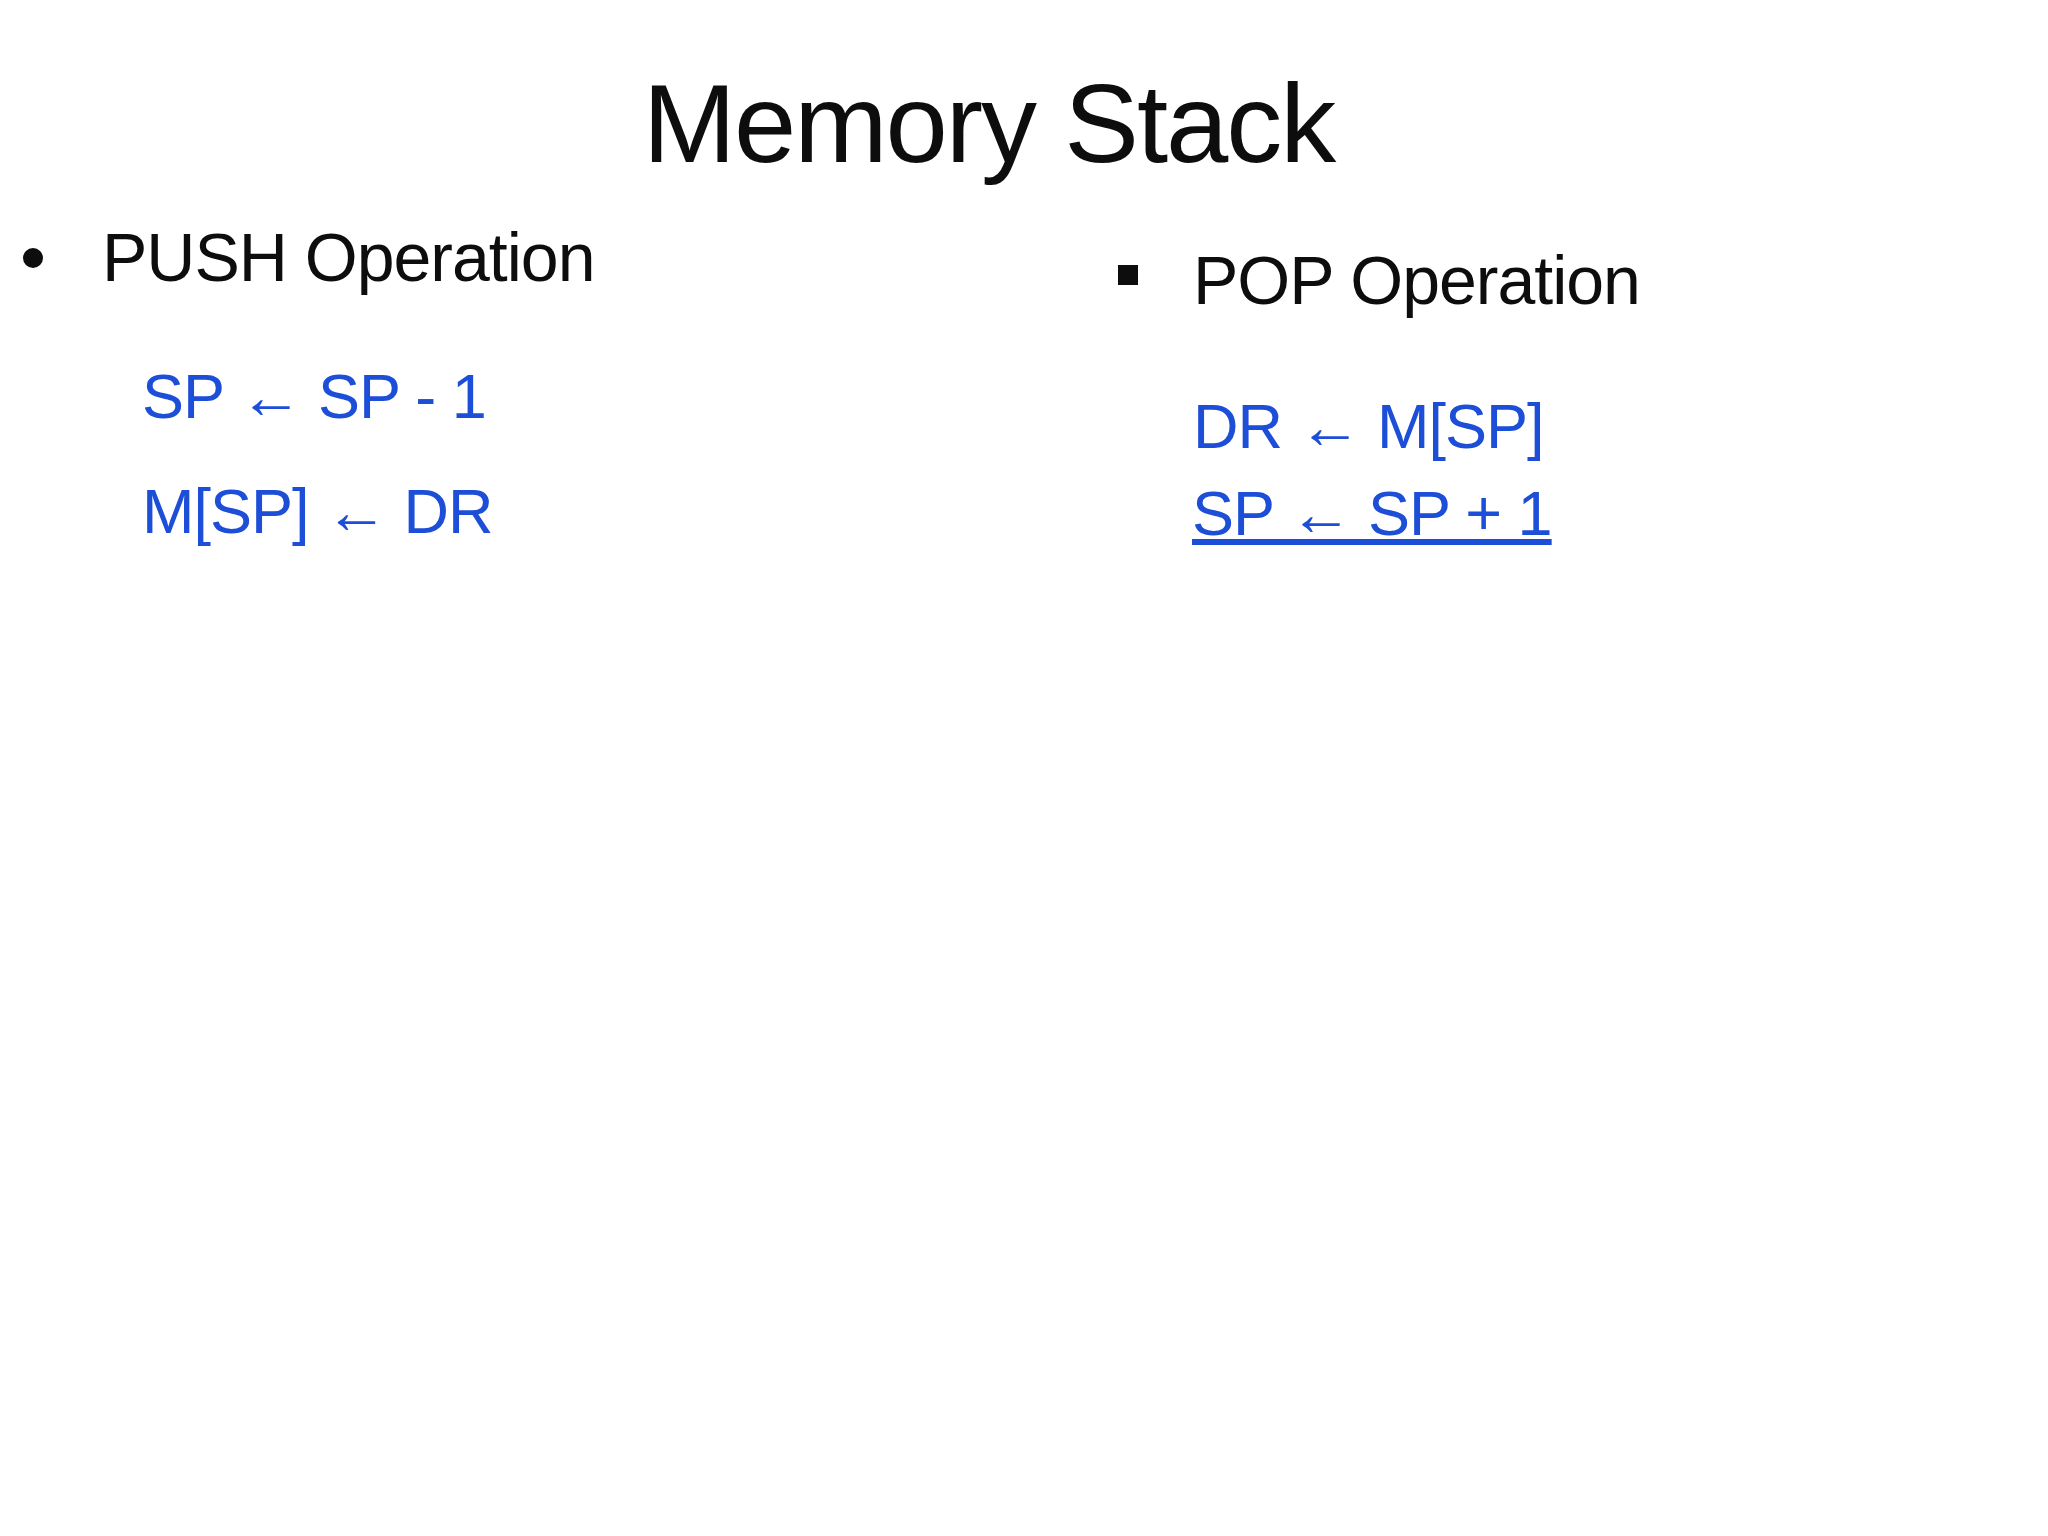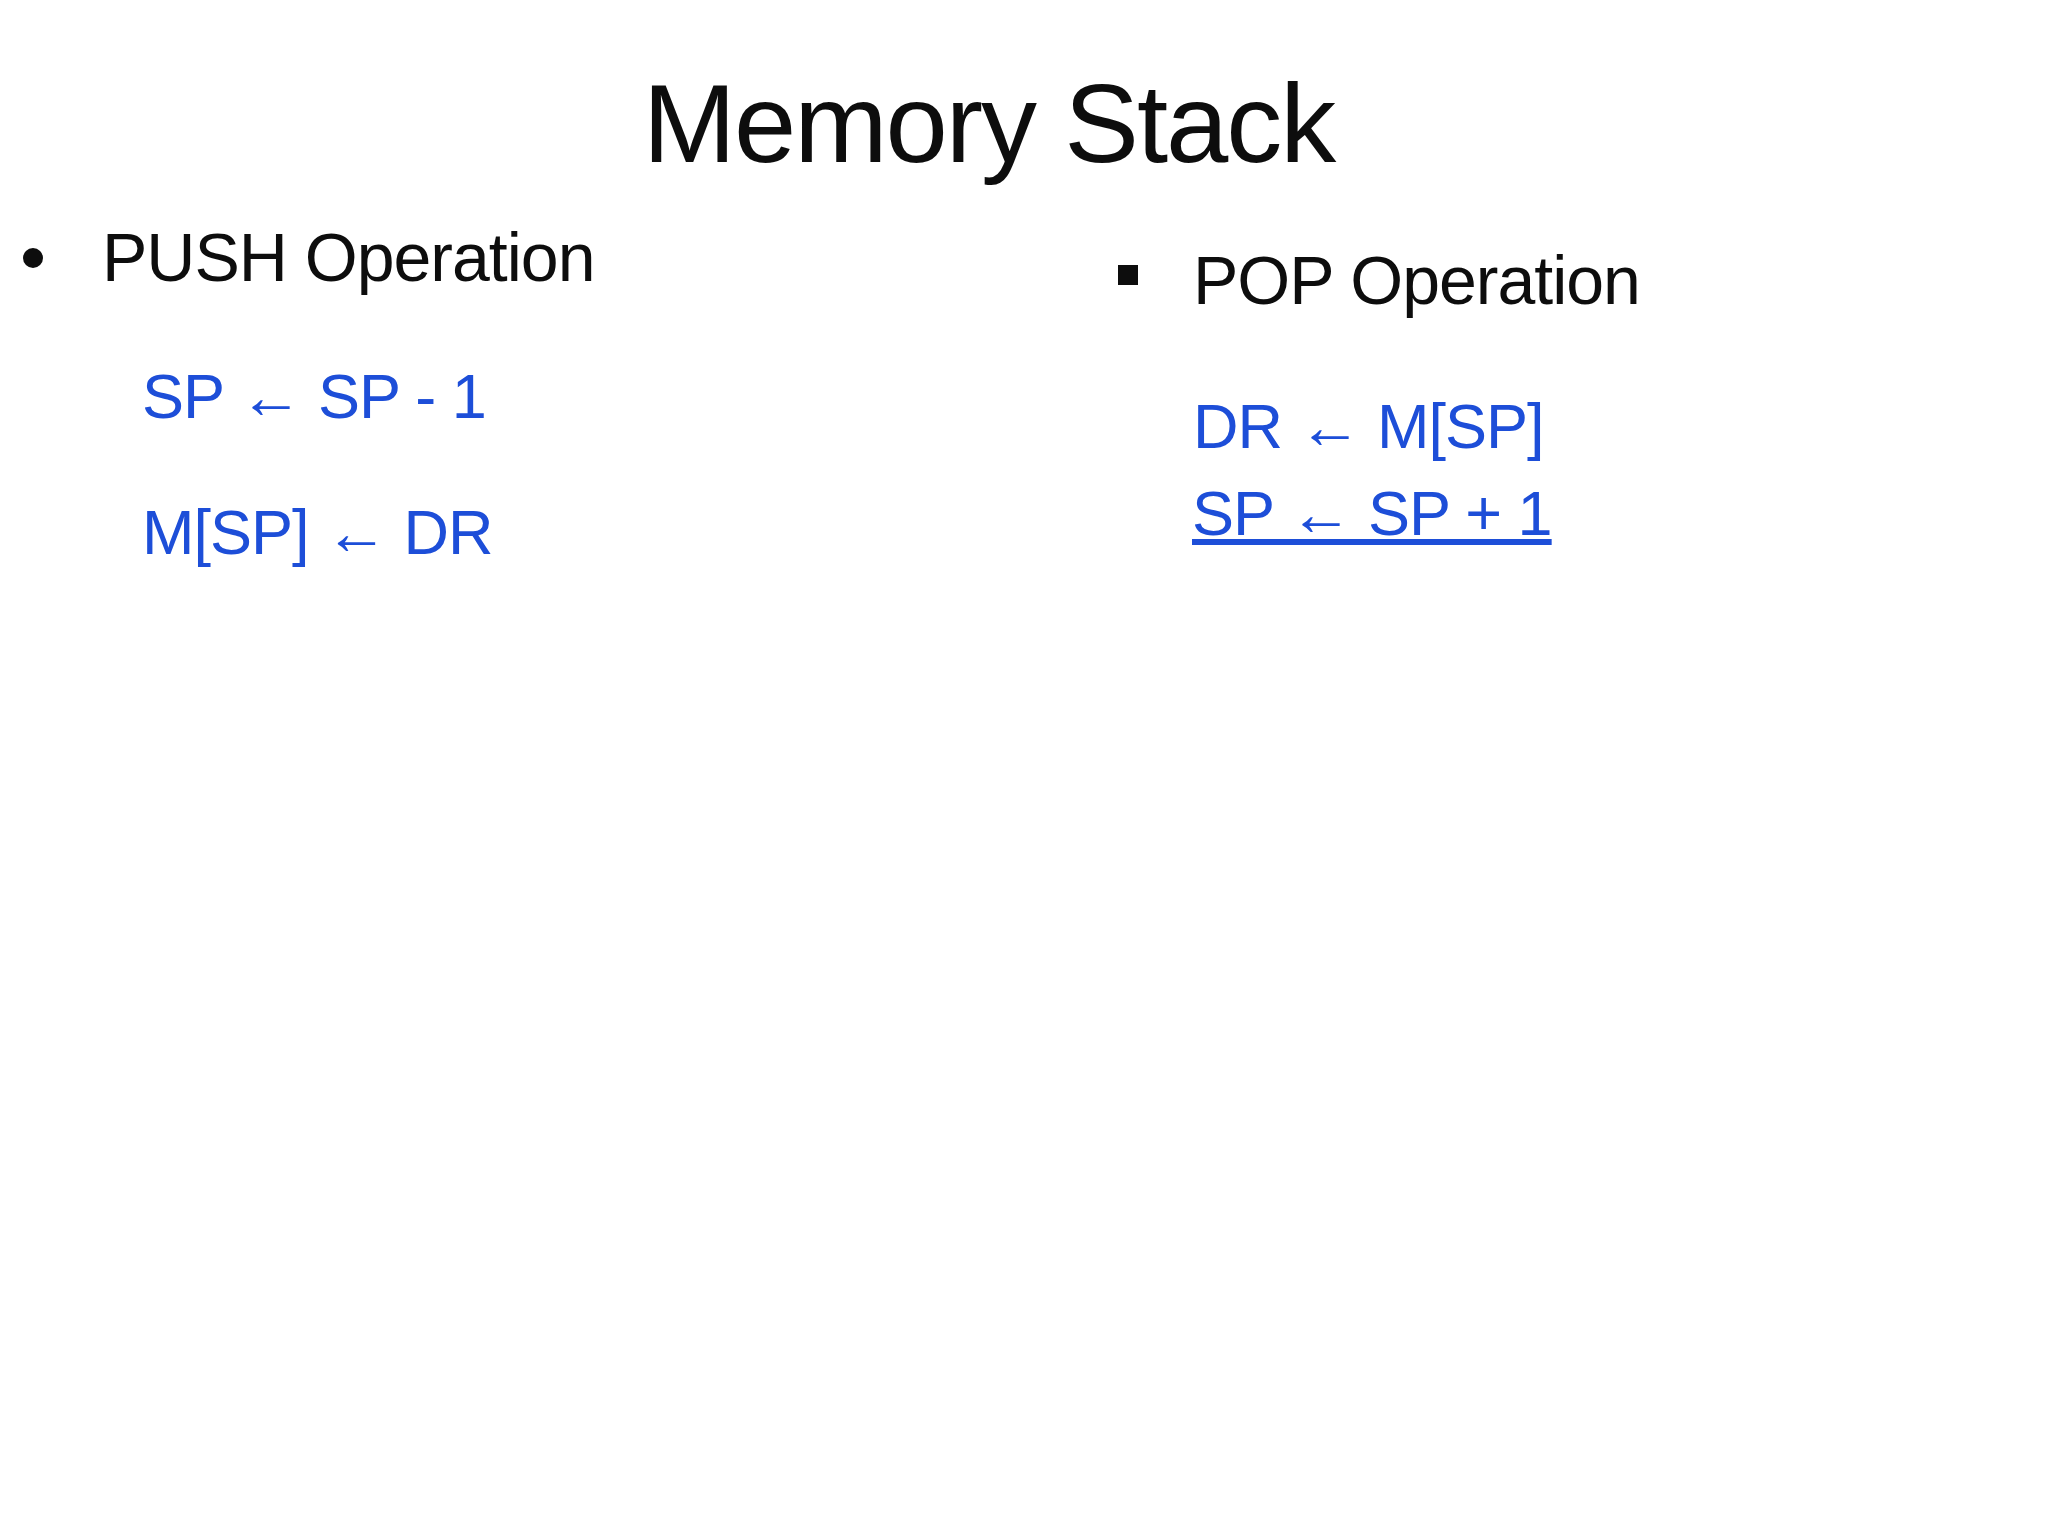--- a/index.html
+++ b/index.html
@@ -58,21 +58,21 @@
   .bullet-square {
     position: absolute;
     left: 1118px;
     top: 265px;
     width: 20px;
     height: 20px;
     background: #0d0d0d;
   }
   .push-heading { left: 102px; top: 223px; }
   .push-line-1  { left: 142px; top: 365px; }
-  .push-line-2  { left: 142px; top: 480px; margin-top: 21px; }
+  .push-line-2  { left: 142px; top: 480px; }
   .pop-heading  { left: 1193px; top: 246px; }
   .pop-line-1   { left: 1193px; top: 367px; margin-top: 28px; }
   .pop-line-2   { left: 1192px; top: 482px; text-decoration: underline; }
 </style>
 </head>
 <body>
 
 <div class="slide">
 
   <div class="slide-title">Memory Stack</div>

